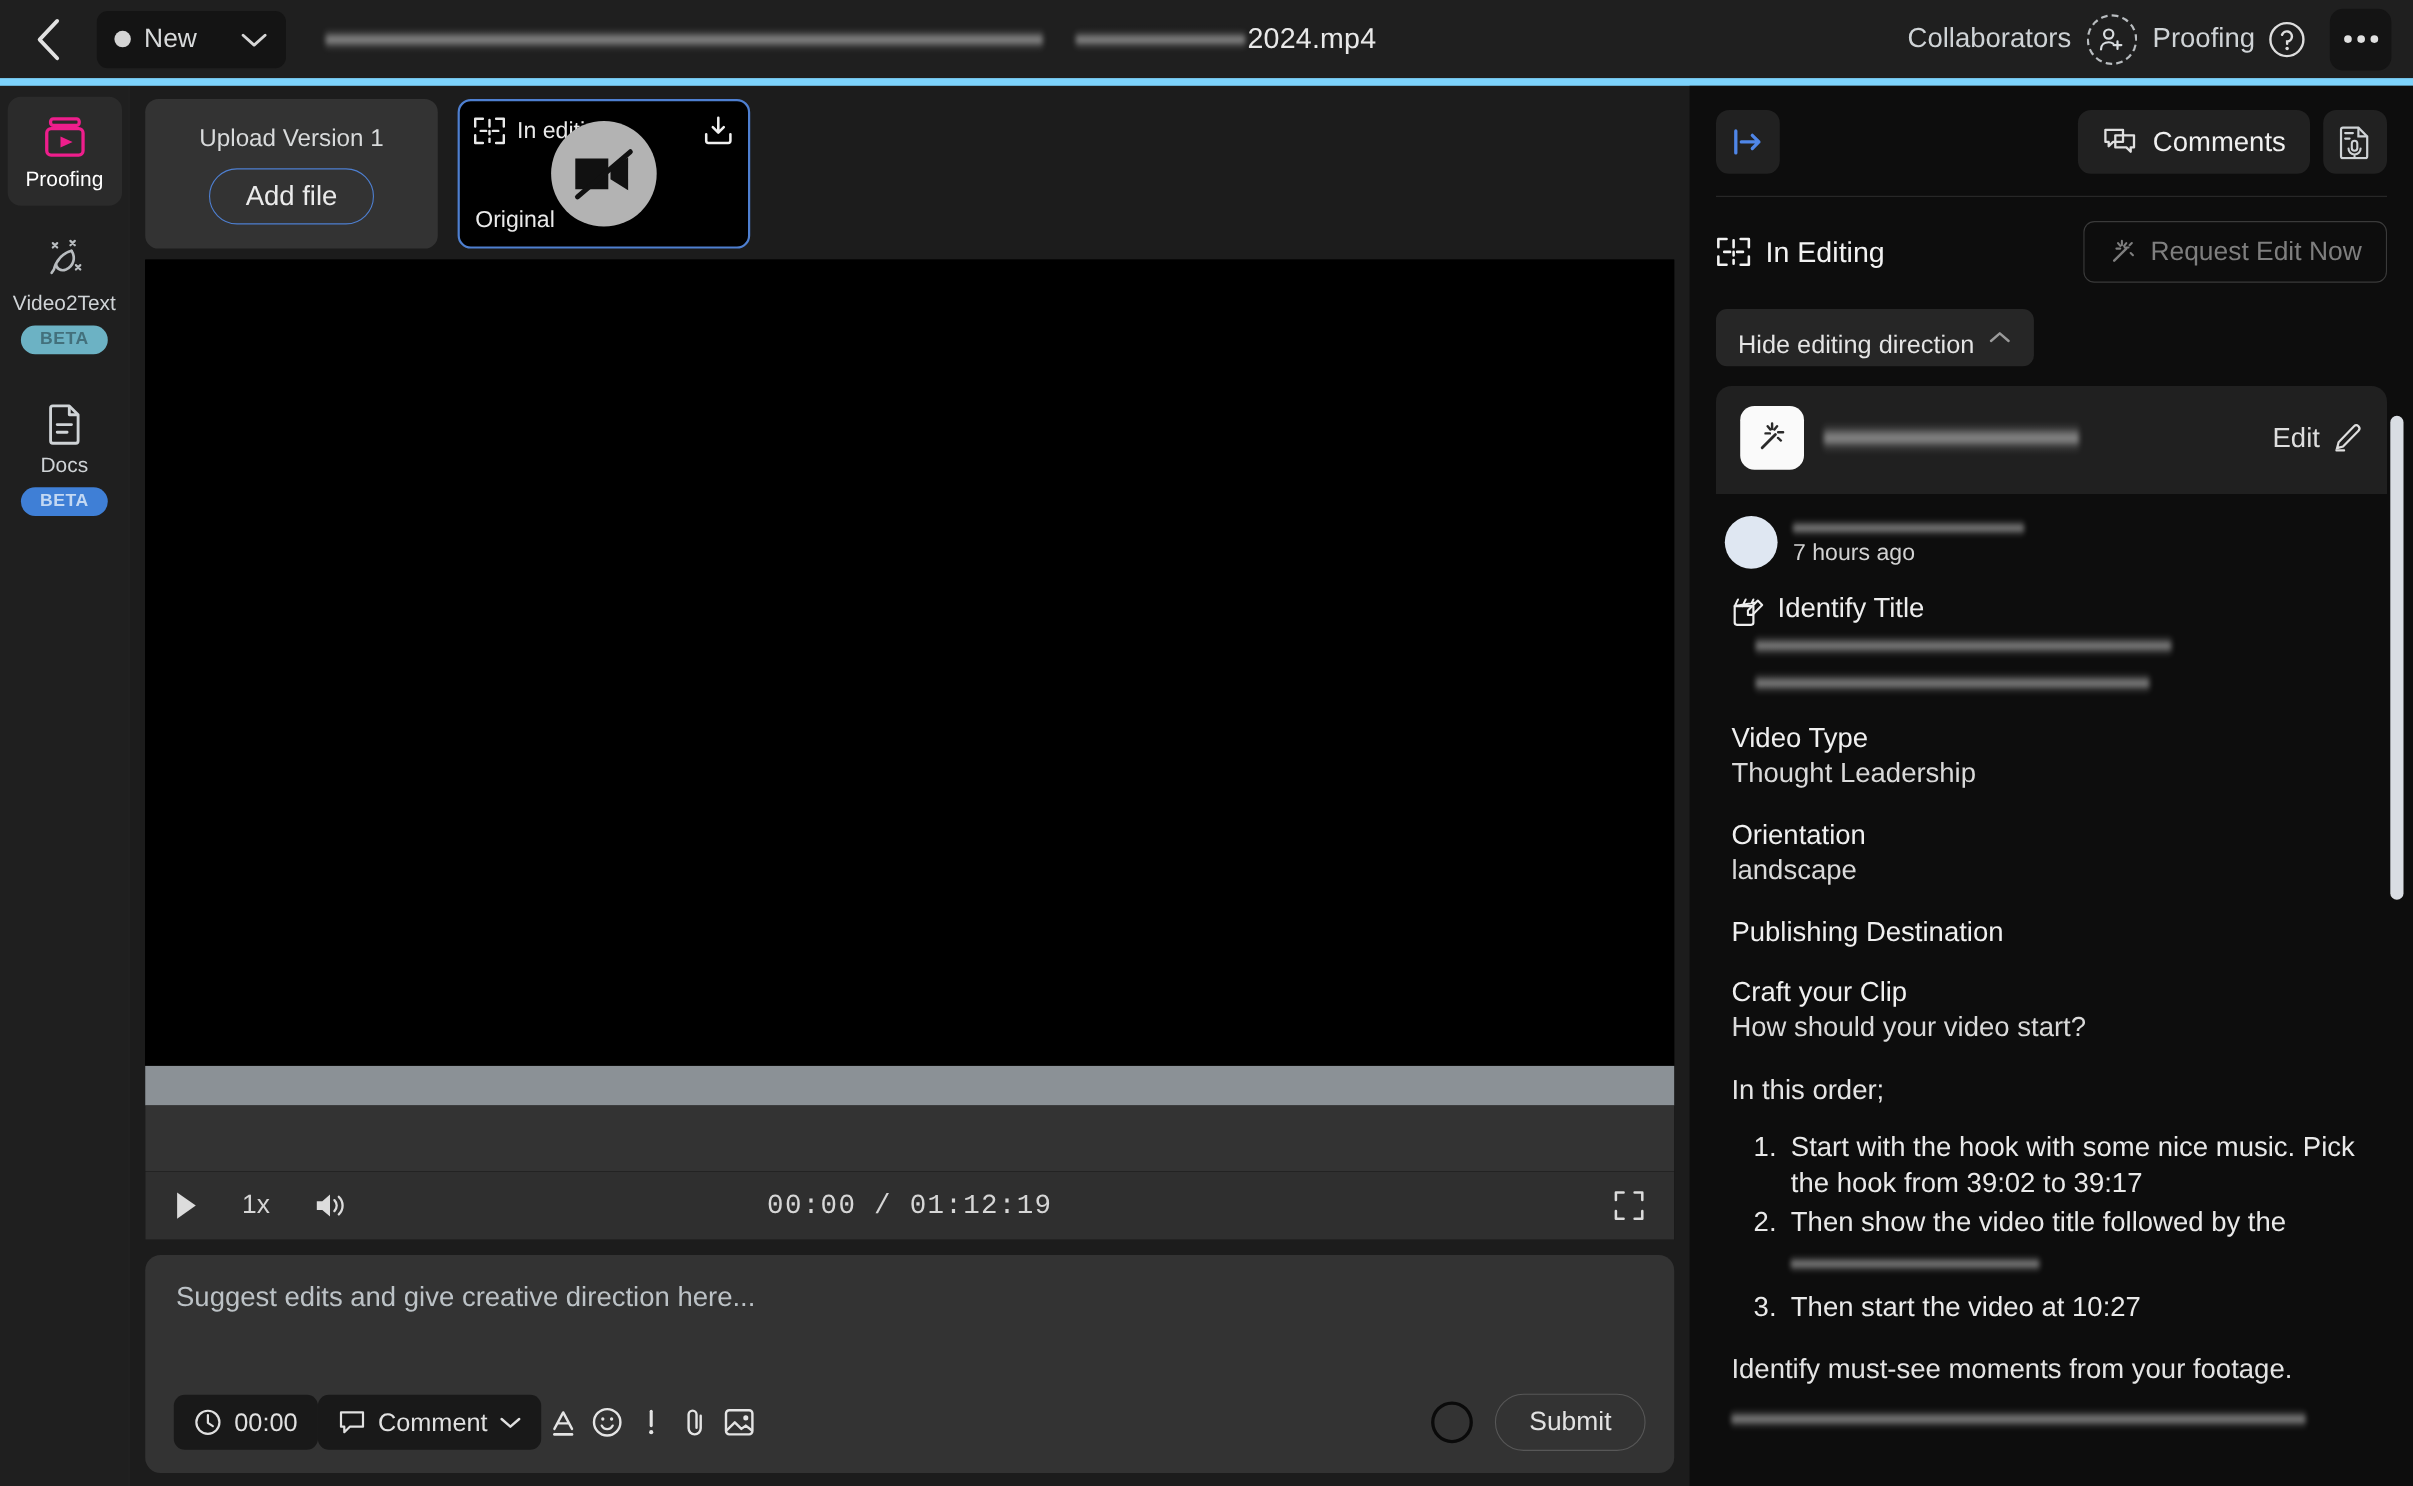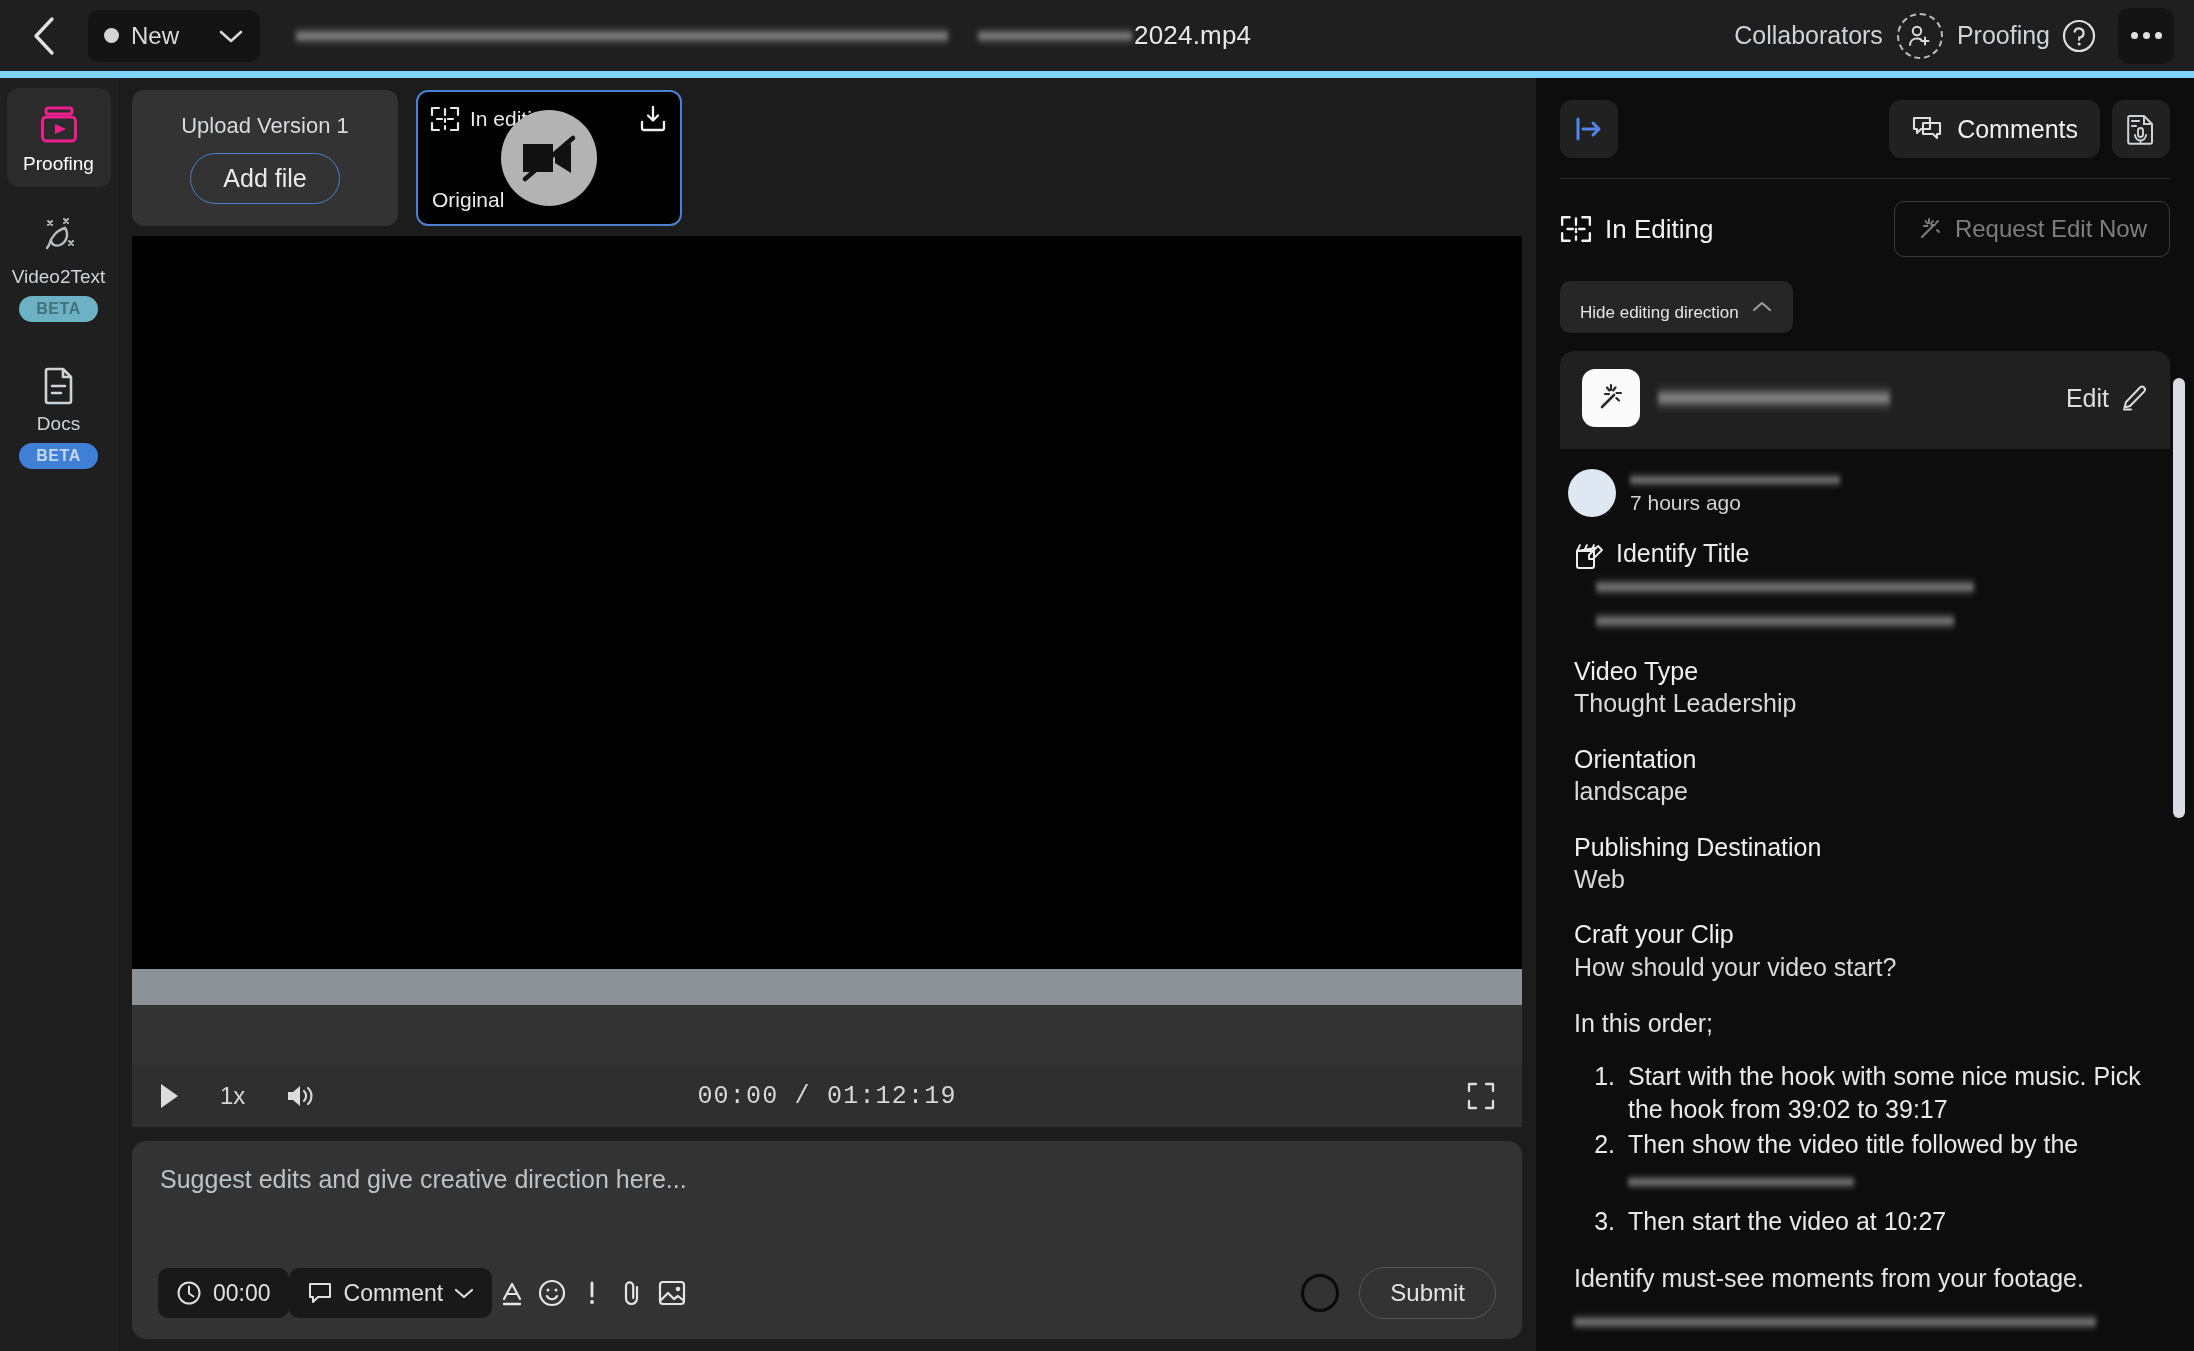--- a/index.html
+++ b/index.html
@@ -191,21 +191,21 @@
     height: 56px; display: flex; align-items: center; gap: 12px; padding: 0 22px;
     cursor: pointer; background: transparent;
   }
   .req-txt { font-size: 24px; color: #7e7e7e; }
 
   .hide-dir {
     margin: 24px 24px 0 24px; background: #262626; border-radius: 10px;
     height: 52px; display: inline-flex; align-self: flex-start; align-items: center;
     gap: 12px; padding: 0 20px; cursor: pointer;
   }
-  .hide-dir-txt { font-size: 17px; color: #e4e4e4; margin-top: 12px; }
+  .hide-dir-txt { font-size: 23px; color: #e4e4e4; margin-top: 12px; }
 
   .scrollarea { flex: 1; min-height: 0; overflow: hidden; position: relative; padding-bottom: 6px;}
   .dircard {
     margin: 18px 24px 0 24px; background: #202020;
     border-radius: 14px 14px 0 0; padding: 18px 22px 22px 22px;
     display: flex; align-items: center; gap: 18px;
   }
   .wand-tile {
     width: 58px; height: 58px; border-radius: 13px; background: #fafafa;
     display: flex; align-items: center; justify-content: center; flex: 0 0 auto;
@@ -548,21 +548,20 @@
           <div class="fld">
             <div class="fld-k">Video Type</div>
             <div class="fld-v">Thought Leadership</div>
           </div>
           <div class="fld">
             <div class="fld-k">Orientation</div>
             <div class="fld-v">landscape</div>
           </div>
           <div class="fld">
             <div class="fld-k">Publishing Destination</div>
-            <div class="fld-v">Web</div>
           </div>
           <div class="fld">
             <div class="fld-k">Craft your Clip</div>
             <div class="fld-v">How should your video start?</div>
           </div>
 
           <div class="para">In this order;</div>
 
           <ol class="steps">
             <li>

